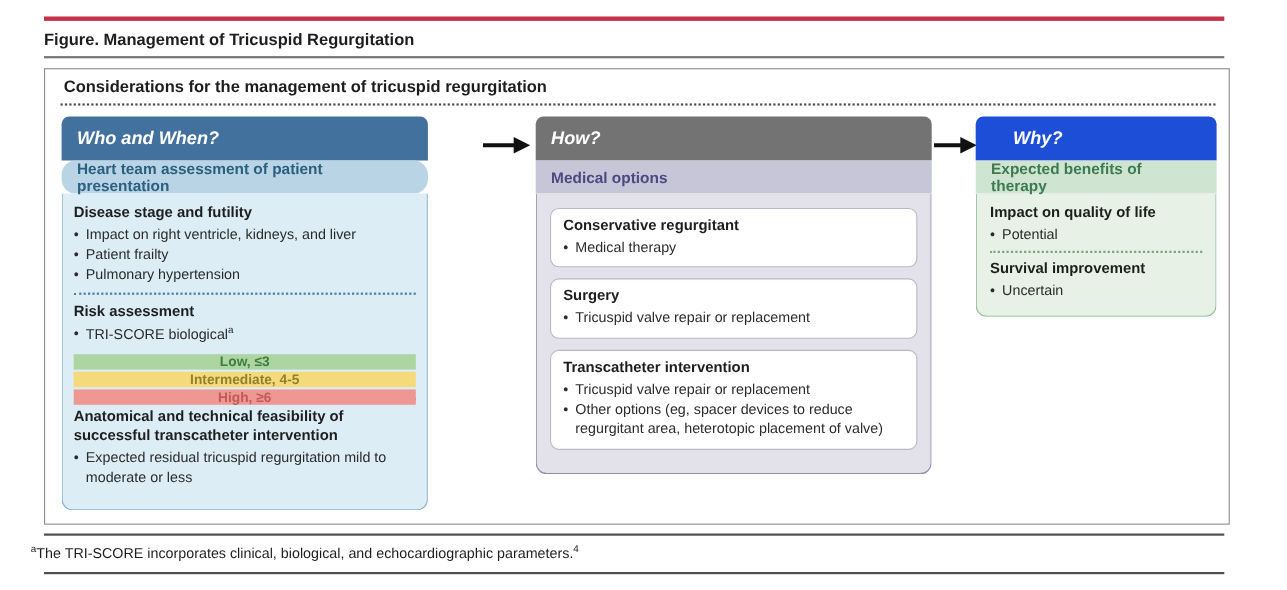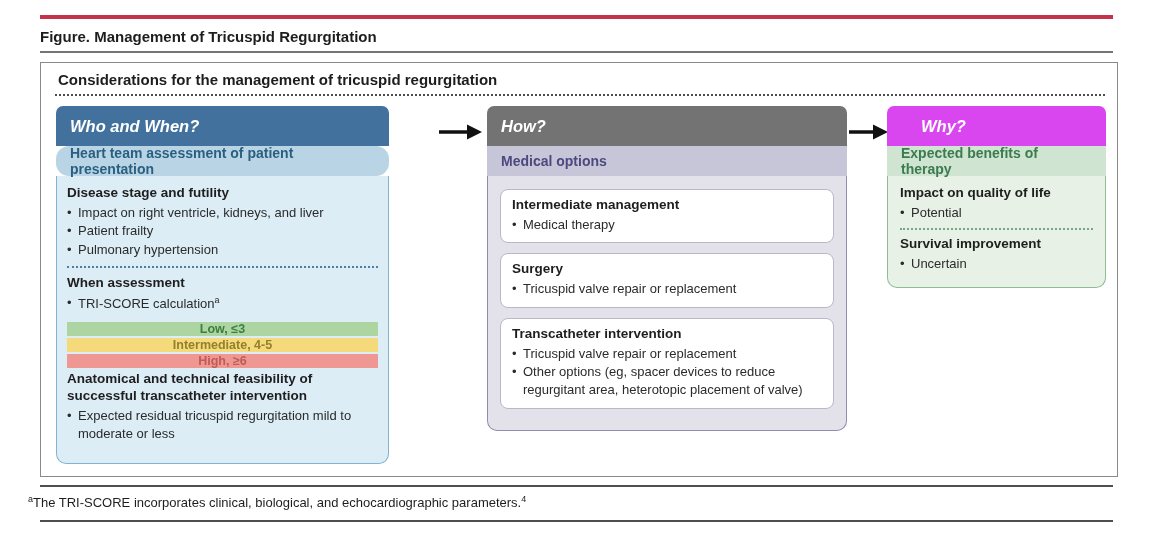--- a/index.html
+++ b/index.html
@@ -33,21 +33,21 @@
   .col-how  { left: 446px; width: 360px; }
   .col-why  { left: 846px; width: 219px; }
 
   .col-header {
     height: 40px; display: flex; align-items: center;
     padding: 0 14px; border-radius: 7px 7px 0 0;
     color: #ffffff; font-style: italic; font-weight: bold; font-size: 16.5px;
   }
   .col-who .col-header { background: #41719c; }
   .col-how .col-header { background: #737373; }
-  .col-why .col-header { background: #d946ef; padding-left: 34px; }
+  .col-why .col-header { background: #1d4ed8; padding-left: 34px; }
 
   .col-sub {
     height: 30px; display: flex; align-items: center;
     padding: 0 14px; font-weight: bold; font-size: 14px;
   }
   .col-who .col-sub { background: #b9d5e5; color: #2a5f80; border-radius: 13px; }
   .col-how .col-sub { background: #c7c6d8; color: #4c4880; }
   .col-why .col-sub { background: #cfe4d1; color: #3c7b4f; }
 
   .col-body { border-radius: 0 0 10px 10px; }
@@ -111,23 +111,23 @@
 
         <div class="h">Disease stage and futility</div>
         <ul class="bullets">
           <li>Impact on right ventricle, kidneys, and liver</li>
           <li>Patient frailty</li>
           <li>Pulmonary hypertension</li>
         </ul>
 
         <div class="sep-who"></div>
 
-        <div class="h">When assessment</div>
-        <ul class="bullets">
-          <li><span>TRI-SCORE calculation</span><sup>a</sup></li>
+        <div class="h">Risk assessment</div>
+        <ul class="bullets">
+          <li><span>TRI-SCORE biological</span><sup>a</sup></li>
         </ul>
 
         <div class="score-bar">
           <div class="seg seg-low">Low, ≤3</div>
           <div class="seg seg-int">Intermediate, 4-5</div>
           <div class="seg seg-high">High, ≥6</div>
         </div>
 
         <div class="sep-who"></div>
 
@@ -145,21 +145,21 @@
           <path d="M28 1.5 L43 9 L28 16.5 Z" fill="#111111"></path>
         </svg>
     </div>
 
     <div class="col col-how">
       <div class="col-header">How?</div>
       <div class="col-sub">Medical options</div>
       <div class="col-body">
 
         <div class="card">
-          <div class="h">Intermediate management</div>
+          <div class="h">Conservative regurgitant</div>
           <ul class="bullets">
             <li>Medical therapy</li>
           </ul>
         </div>
 
         <div class="card">
           <div class="h">Surgery</div>
           <ul class="bullets">
             <li>Tricuspid valve repair or replacement</li>
           </ul>

